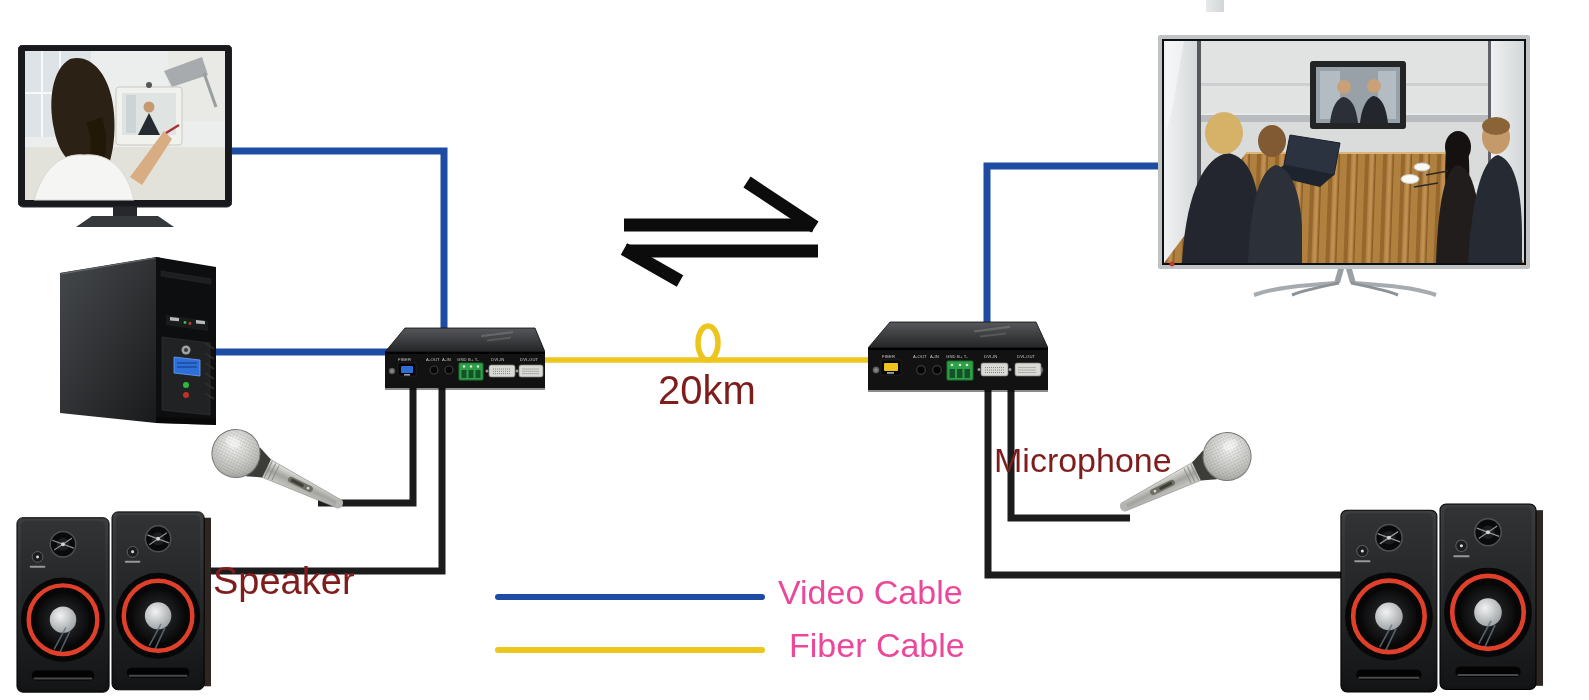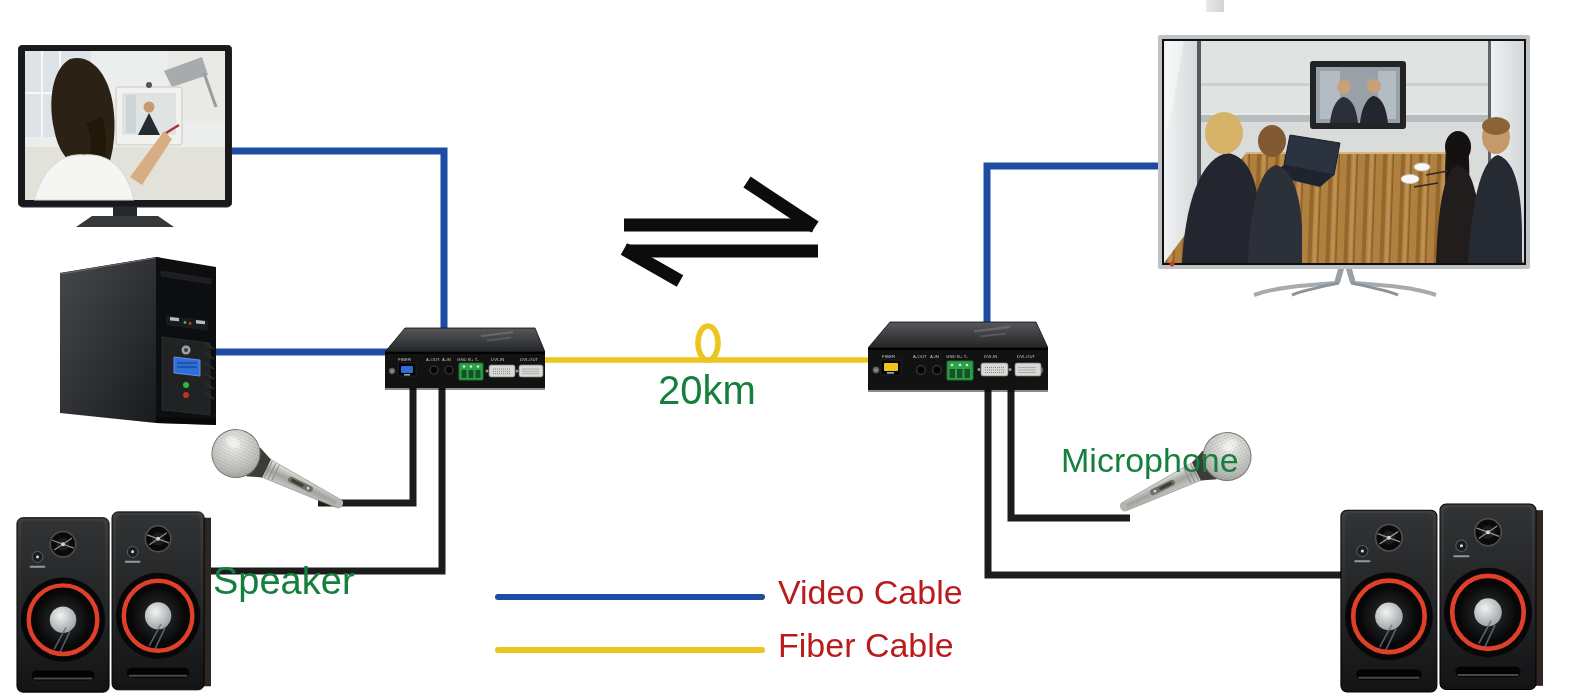--- a/index.html
+++ b/index.html
@@ -1,27 +1,27 @@
 <!DOCTYPE html>
 <html><head>
 <meta charset="utf-8">
 <style>
   html,body{margin:0;padding:0;background:#fff;}
   .canvas{position:relative;width:1589px;height:700px;background:#ffffff;overflow:hidden;
           font-family:"Liberation Sans",sans-serif;}
-  .lbl{position:absolute;color:#15803d;font-family:"Liberation Sans",sans-serif;
+  .lbl{position:absolute;color:#7f1d1d;font-family:"Liberation Sans",sans-serif;
        white-space:nowrap;z-index:6;}
   .lbl-20km{left:658px;top:368px;font-size:40px;}
   .lbl-speaker{left:213px;top:560px;font-size:38px;}
-  .lbl-mic{left:1061px;top:441px;font-size:34px;}
+  .lbl-mic{left:994px;top:441px;font-size:34px;}
   .legend-row{position:absolute;z-index:6;}
   .legend-line{position:absolute;width:270px;height:6px;border-radius:3px;}
   .legend-line.video{background:#1F4CA3;}
   .legend-line.fiber{background:#ECC51D;}
-  .legend-text{position:absolute;color:#b91c1c;font-size:34px;white-space:nowrap;}
+  .legend-text{position:absolute;color:#ec4899;font-size:34px;white-space:nowrap;}
   .overlay{position:absolute;left:0;top:0;z-index:1;}
   .art{position:absolute;z-index:3;}
   .device{position:absolute;z-index:4;}
   .plabel{font:4.2px "Liberation Sans",sans-serif;fill:#c6c6c2;letter-spacing:.15px;}
   .corner-strip{position:absolute;left:1206px;top:0;width:18px;height:12px;
                 background:linear-gradient(90deg,#e7e9ea,#d2d5d6);z-index:2;}
 </style>
 </head>
 <body>
 
@@ -353,16 +353,16 @@
   <div class="lbl lbl-20km">20km</div>
   <div class="lbl lbl-speaker">Speaker</div>
   <div class="lbl lbl-mic">Microphone</div>
 
   <div class="legend-row" style="left:495px;top:573px;width:450px;height:45px">
     <div class="legend-line video" style="left:0;top:21px"></div>
     <div class="legend-text" style="left:283px;top:0">Video Cable</div>
   </div>
   <div class="legend-row" style="left:495px;top:626px;width:450px;height:45px">
     <div class="legend-line fiber" style="left:0;top:21px"></div>
-    <div class="legend-text" style="left:283px;top:0">Fiber Cable</div>
+    <div class="legend-text" style="left:294px;top:0">Fiber Cable</div>
   </div>
 
 </div>
 
 </body></html>

